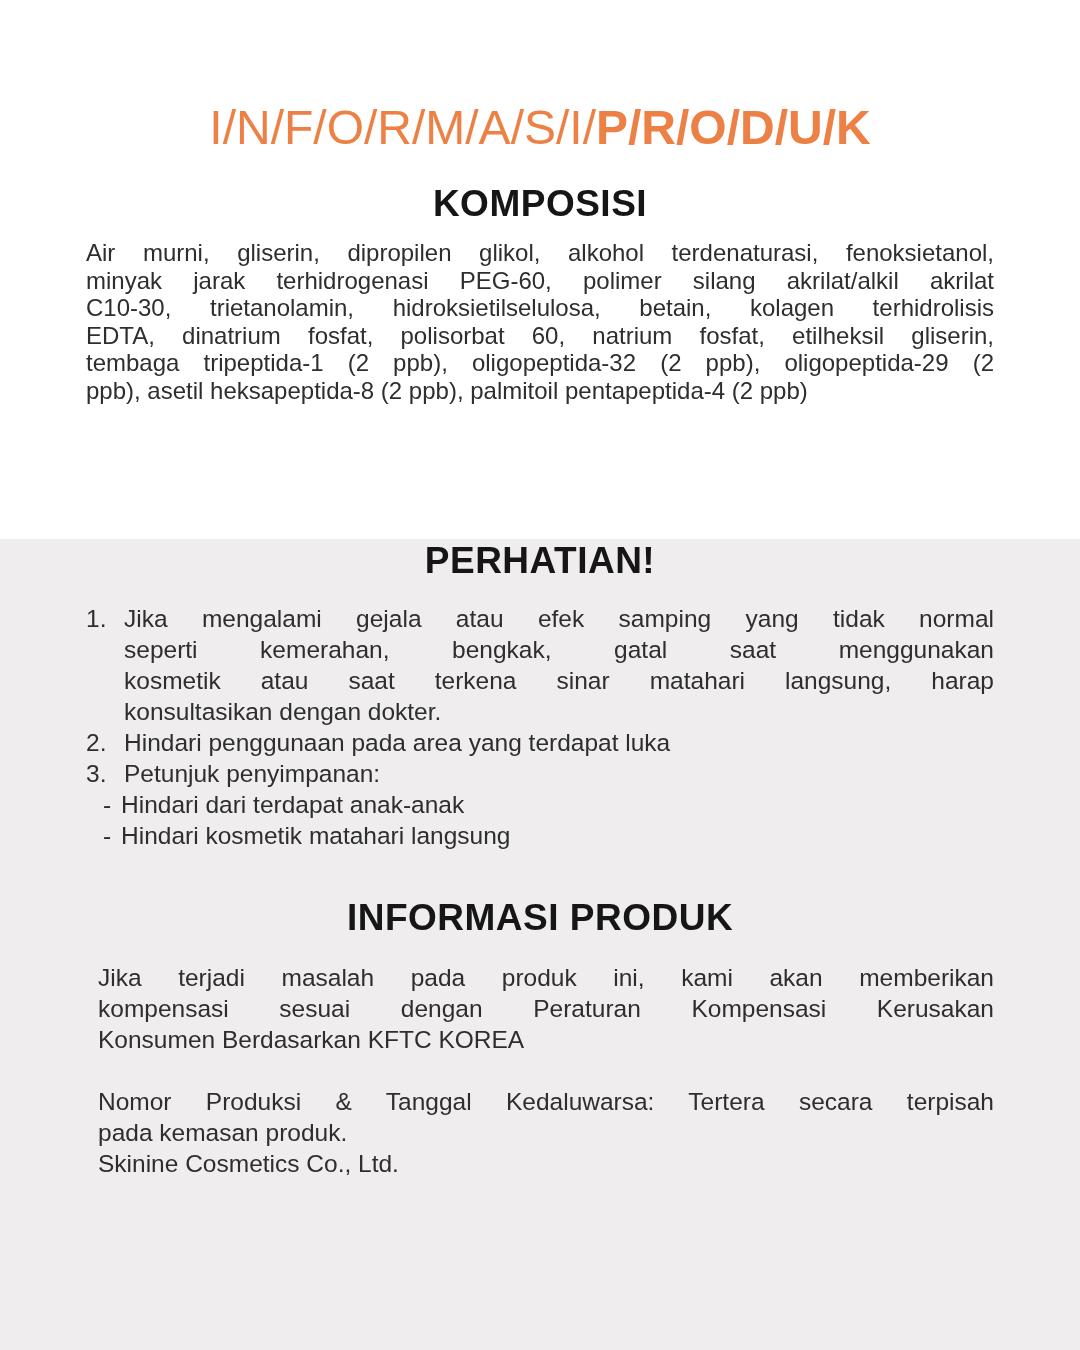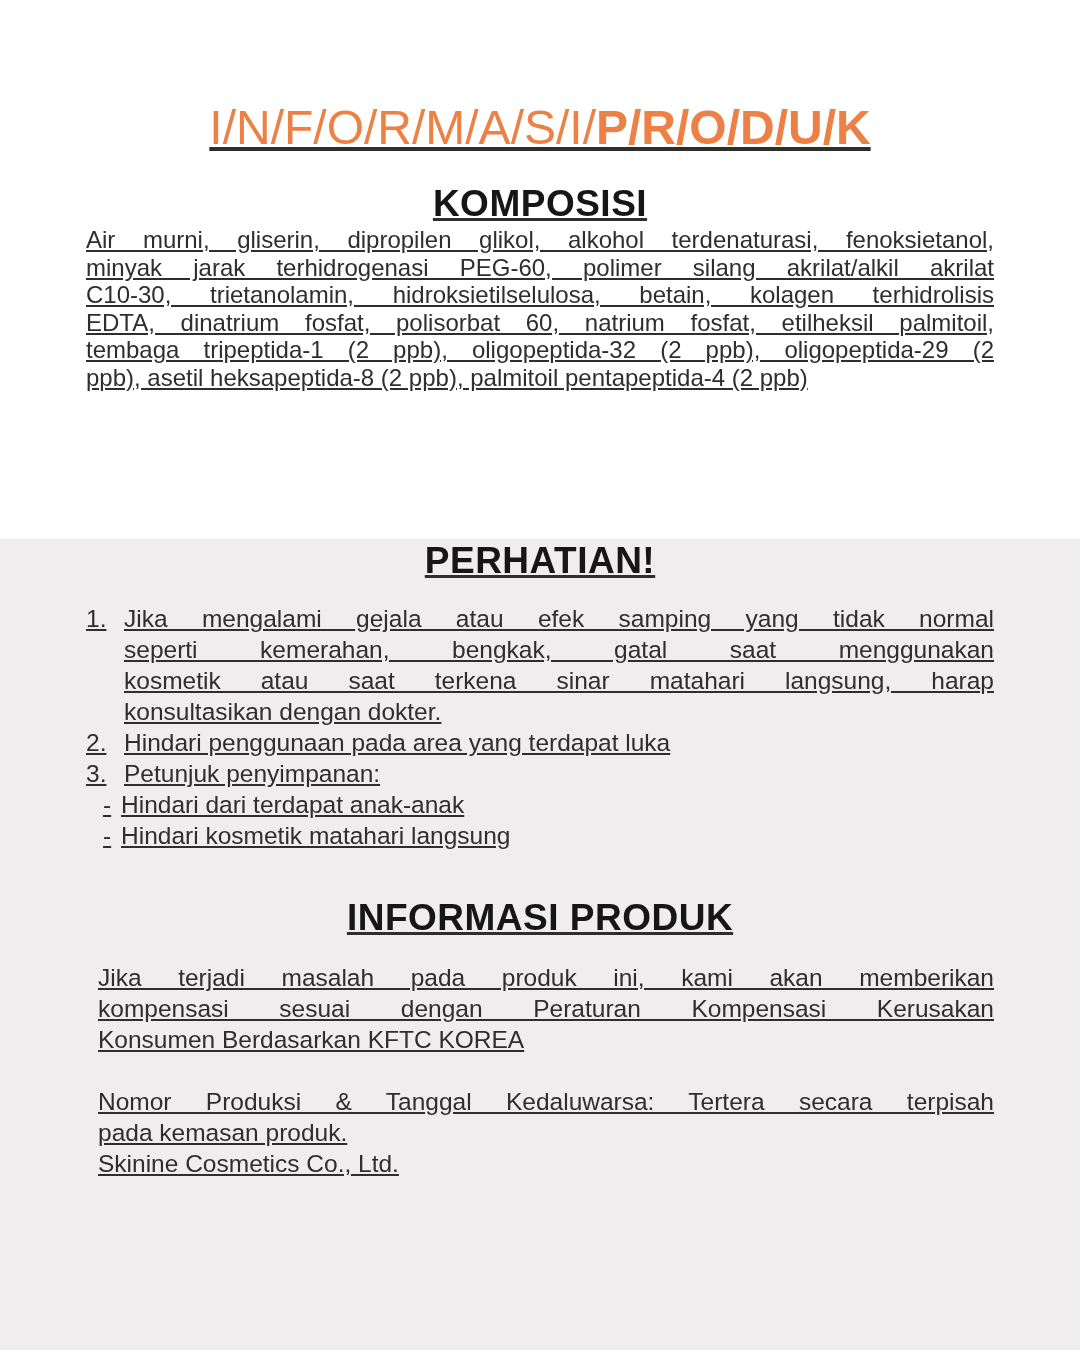--- a/index.html
+++ b/index.html
@@ -4,21 +4,21 @@
 <style>
   html, body { margin: 0; padding: 0; }
   body {
     width: 1080px;
     height: 1350px;
     overflow: hidden;
     background: #ffffff;
     font-family: "Liberation Sans", sans-serif;
     color: var(--body, #2e2e2e);
   }
-  .page { width: 1080px; height: 1350px; text-decoration: underline; }
+  .page { width: 1080px; height: 1350px; }
 
   
   .white-section {
     box-sizing: border-box;
     height: 539px;
     background: #ffffff;
     padding: 0 86px;
   }
   .page-title {
     margin: 0;
@@ -41,21 +41,21 @@
     font-weight: 700;
     letter-spacing: 0.5px;
     color: var(--heading, #161616);
   }
   .komposisi-heading { margin-top: 26px; }
 
   .body-text {
     font-size: 24px;
     line-height: 27.5px;
   }
-  .komposisi-text { }
+  .komposisi-text { margin-top: 13px; }
 
   
   .jline { text-align: justify; text-align-last: justify; }
   .jline.last { text-align: left; text-align-last: auto; }
 
   
   .gray-section {
     box-sizing: border-box;
     height: 811px;
     background: var(--section-bg, #EFEDED);
@@ -92,21 +92,21 @@
 
   <section class="white-section">
     <h1 class="page-title"><span>I/N/F/O/R/M/A/S/I/</span><span class="bold">P/R/O/D/U/K</span></h1>
 
     <h2 class="section-heading komposisi-heading">KOMPOSISI</h2>
 
     <div class="body-text komposisi-text">
         <div class="jline">Air murni, gliserin, dipropilen glikol, alkohol terdenaturasi, fenoksietanol,</div>
         <div class="jline">minyak jarak terhidrogenasi PEG-60, polimer silang akrilat/alkil akrilat</div>
         <div class="jline">C10-30, trietanolamin, hidroksietilselulosa, betain, kolagen terhidrolisis</div>
-        <div class="jline">EDTA, dinatrium fosfat, polisorbat 60, natrium fosfat, etilheksil palmitoil,</div>
+        <div class="jline">EDTA, dinatrium fosfat, polisorbat 60, natrium fosfat, etilheksil gliserin,</div>
         <div class="jline">tembaga tripeptida-1 (2 ppb), oligopeptida-32 (2 ppb), oligopeptida-29 (2</div>
         <div class="jline last">ppb), asetil heksapeptida-8 (2 ppb), palmitoil pentapeptida-4 (2 ppb)</div>
       </div>
   </section>
 
   <section class="gray-section">
 
     <h2 class="section-heading perhatian-heading">PERHATIAN!</h2>
 
     <div class="perhatian-list">

